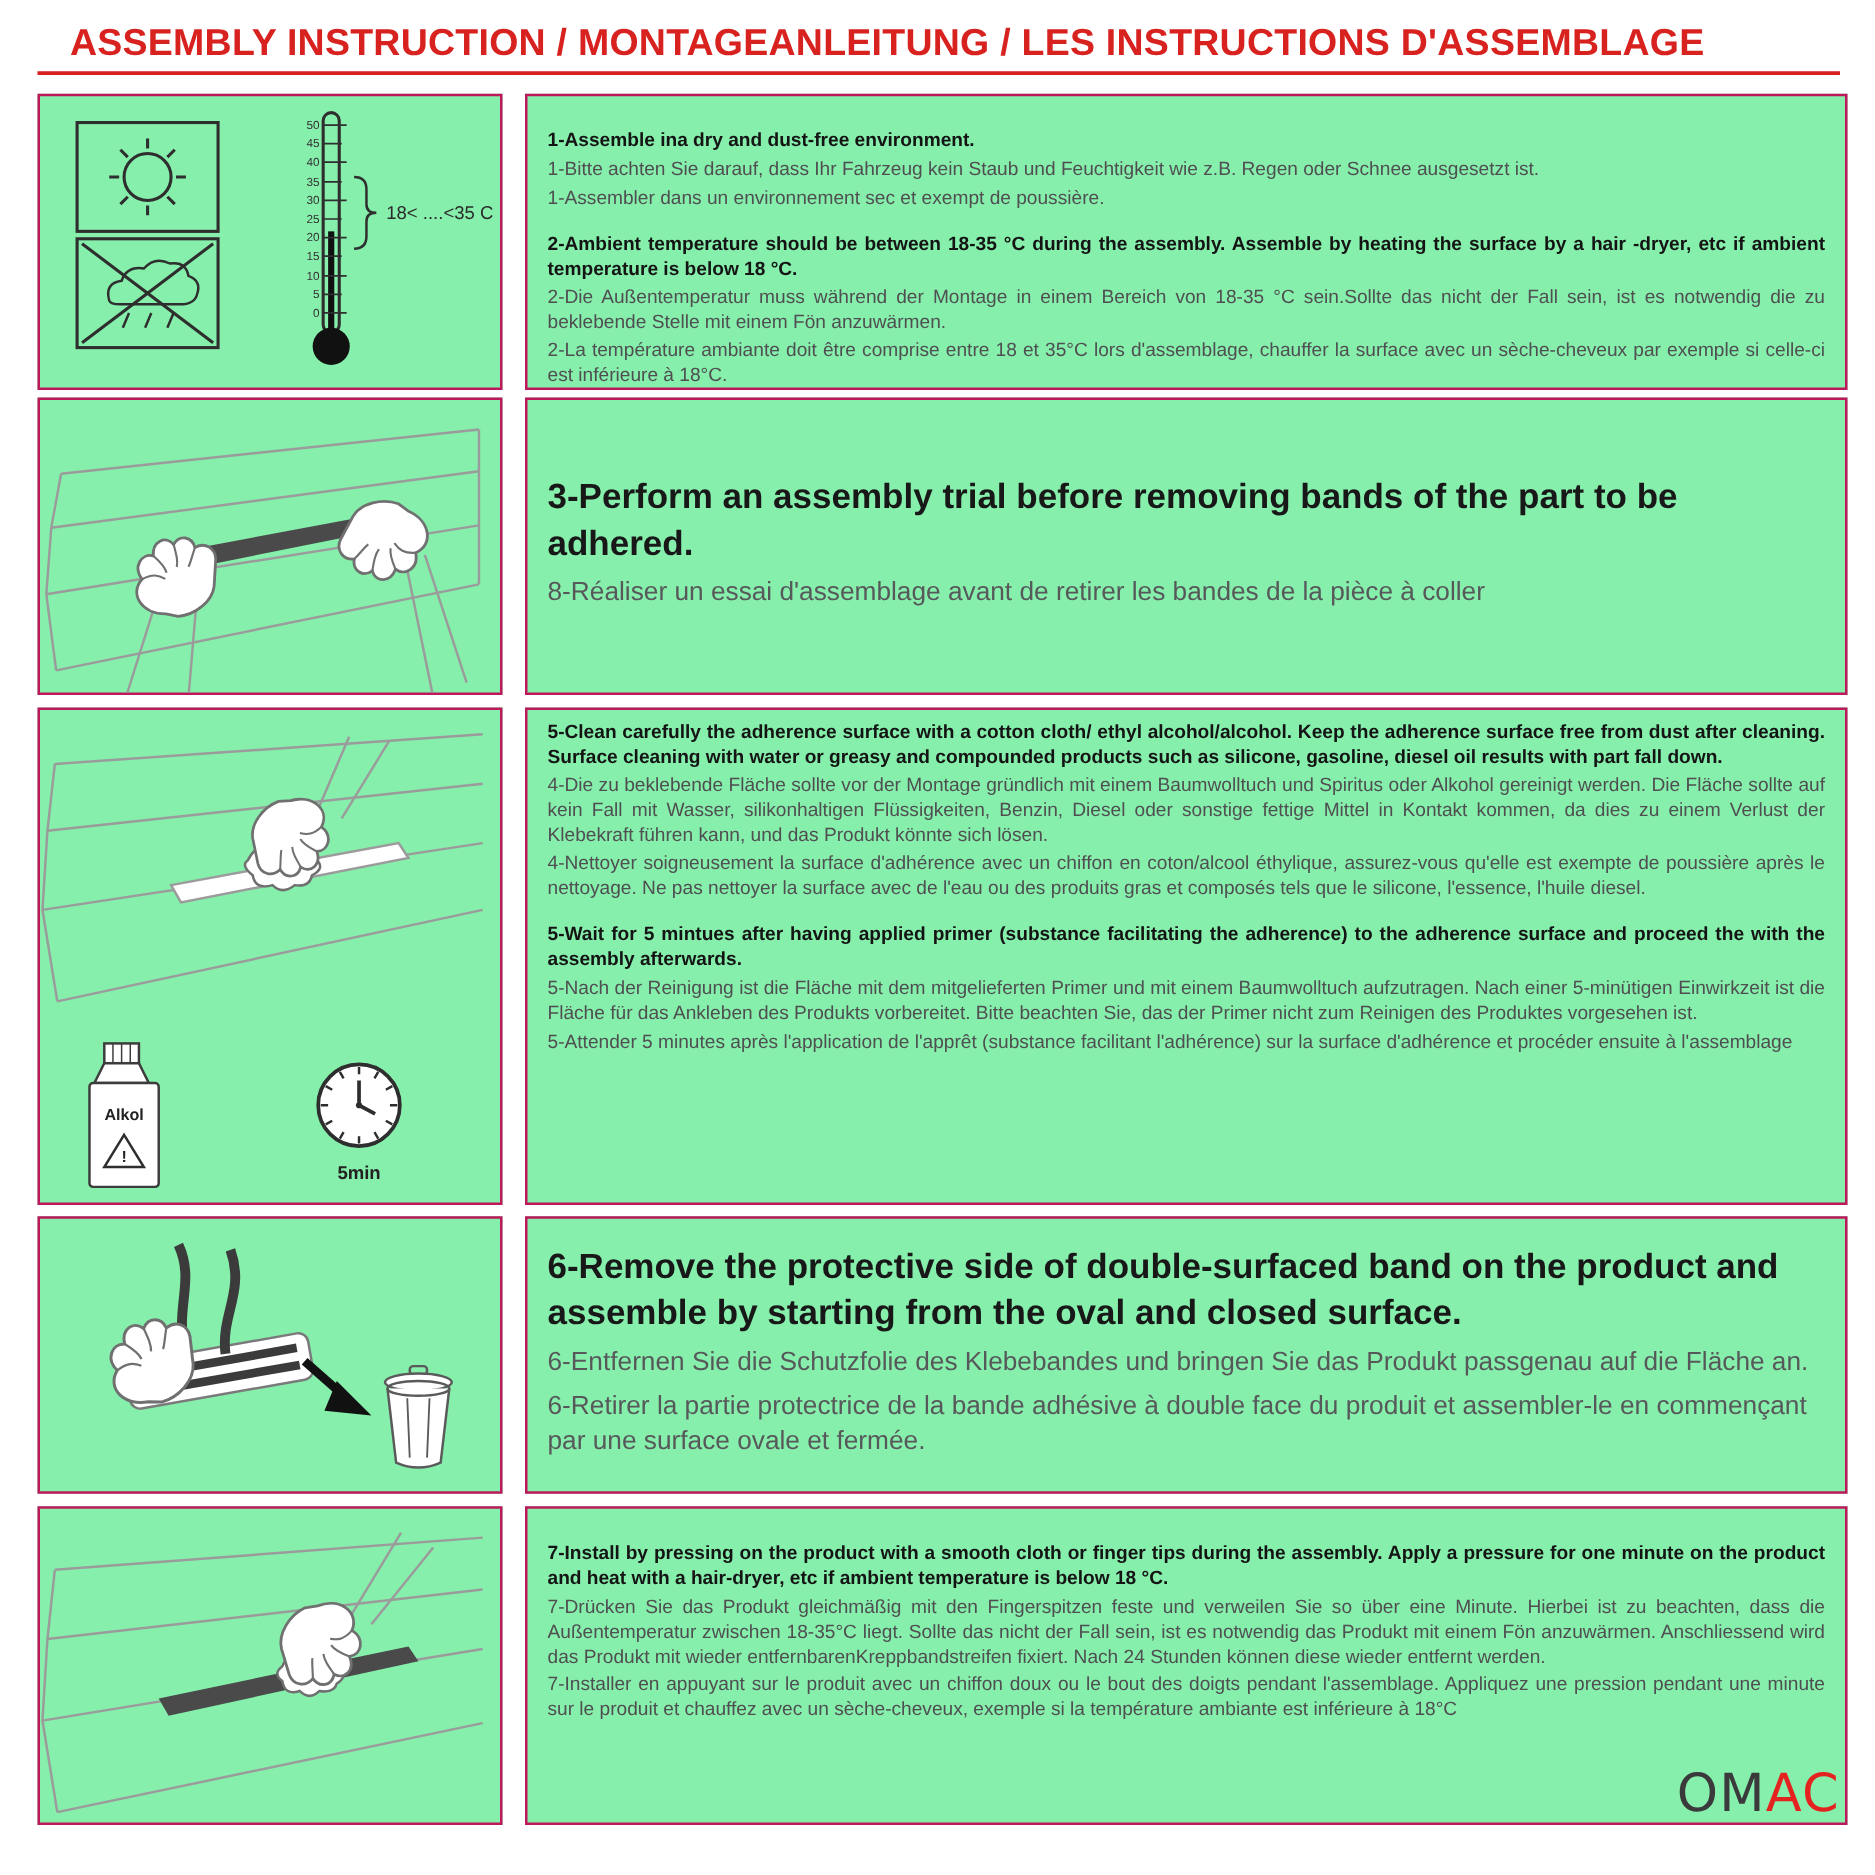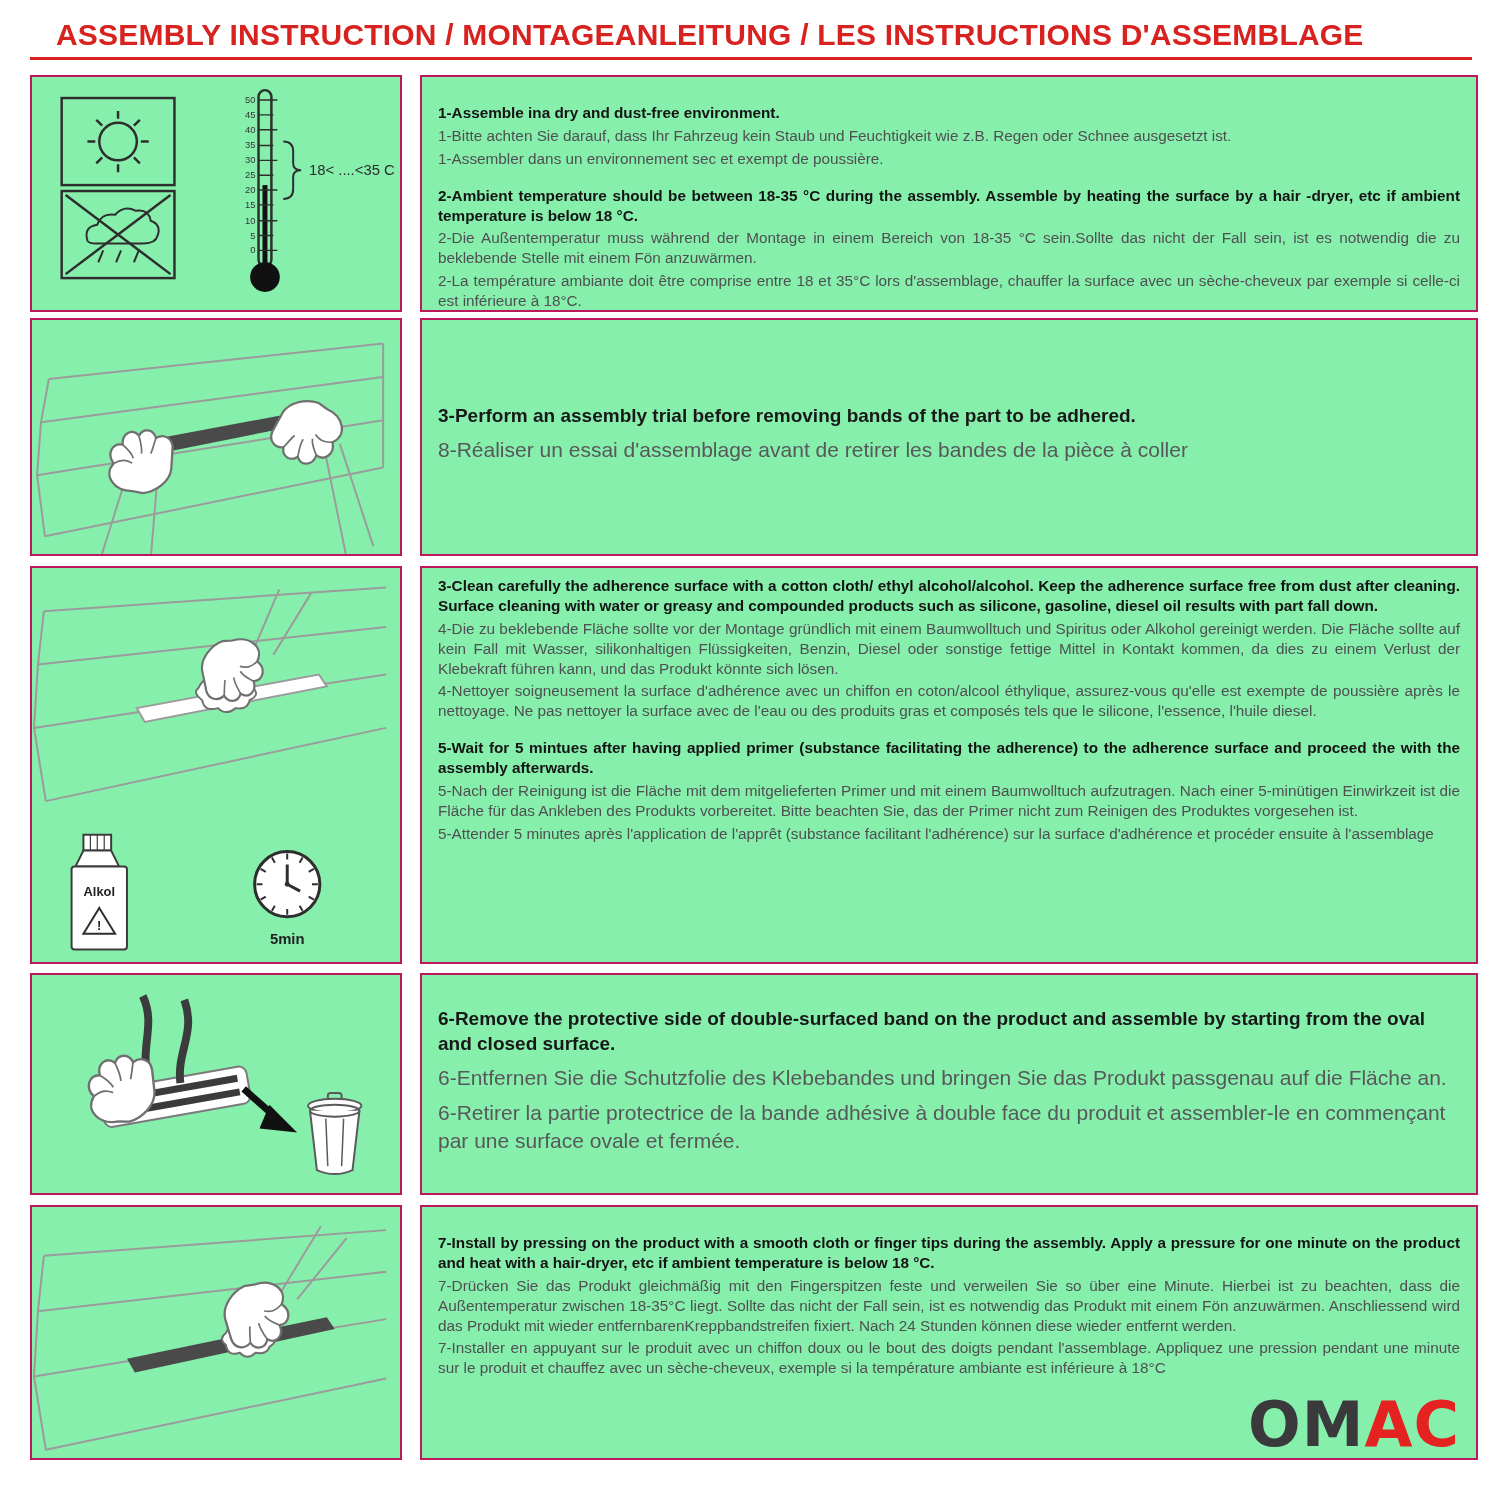--- a/index.html
+++ b/index.html
@@ -28,29 +28,29 @@
   .r4-tx { top:973px;  height:222px; }
   .r5-il { top:1205px; height:255px; }
   .r5-tx { top:1205px; height:255px; }
 
   .p  { margin:0 0 3px 0; font-size:15.3px; line-height:1.3; color:#4f4f51; }
   .small .p { text-align:justify; }
   .b  { font-weight:700; color:#141414; }
   .sp { height:14px; flex:0 0 auto; }
 
   .big .p { font-size:21px; line-height:1.34; margin:0 0 7px 0; color:#57585a; text-align:left; }
-  .big .b { font-size:19px; color:#181818; }
+  .big .b { font-size:28px; color:#181818; }
 
   svg { display:block; width:100%; height:100%; }
   .tnum { font-size:9.5px; fill:#333; text-anchor:end; }
   .rangetxt { font-size:15px; fill:#2b2b2b; }
   .lbl { font-size:13px; font-weight:700; fill:#222; text-anchor:middle; }
   .lbl2 { font-size:15px; font-weight:600; fill:#222; text-anchor:middle; }
 
-  .logo { position:absolute; right:16px; bottom:2px; font-size:62px; font-weight:700; line-height:1;
+  .logo { position:absolute; right:4px; bottom:2px; font-size:42px; font-weight:400; line-height:1;
           letter-spacing:1px; font-family:"DejaVu Sans", sans-serif; }
   .logo .om { color:#3a3a3c; }
   .logo .ac { color:#e42320; }
 </style>
 </head>
 <body>
 
 <svg width="0" height="0" style="position:absolute" aria-hidden="true">
   <defs>
     <g id="hand">
@@ -168,21 +168,21 @@
         <g transform="translate(258,316)">
           <circle r="33" fill="#fff" stroke="#2e2e2e" stroke-width="3"></circle>
           <path d="M0,-31 L0,-25 M15.5,-26.9 L12.5,-21.7 M26.9,-15.5 L21.7,-12.5 M31,0 L25,0 M26.9,15.5 L21.7,12.5 M15.5,26.9 L12.5,21.7 M0,31 L0,25 M-15.5,26.9 L-12.5,21.7 M-26.9,15.5 L-21.7,12.5 M-31,0 L-25,0 M-26.9,-15.5 L-21.7,-12.5 M-15.5,-26.9 L-12.5,-21.7" stroke="#2e2e2e" stroke-width="2"></path>
           <path d="M0,0 L0,-20 M0,0 L13,7" stroke="#2e2e2e" stroke-width="3"></path>
           <circle r="2.5" fill="#2e2e2e"></circle>
           <text class="lbl2" x="0" y="60">5min</text>
         </g>
       </svg>
     </div>
     <div class="box txt small r3-tx">
-      <p class="p b">3-Clean carefully the adherence surface with a cotton cloth/ ethyl alcohol/alcohol. Keep the adherence surface free from dust after cleaning. Surface cleaning with water or greasy and compounded products such as silicone, gasoline, diesel oil results with part fall down.</p>
+      <p class="p b">5-Clean carefully the adherence surface with a cotton cloth/ ethyl alcohol/alcohol. Keep the adherence surface free from dust after cleaning. Surface cleaning with water or greasy and compounded products such as silicone, gasoline, diesel oil results with part fall down.</p>
       <p class="p">4-Die zu beklebende Fläche sollte vor der Montage gründlich mit einem Baumwolltuch und Spiritus oder Alkohol gereinigt werden. Die Fläche sollte auf kein Fall mit Wasser, silikonhaltigen Flüssigkeiten, Benzin, Diesel oder sonstige fettige Mittel in Kontakt kommen, da dies zu einem Verlust der Klebekraft führen kann, und das Produkt könnte sich lösen.</p>
       <p class="p">4-Nettoyer soigneusement la surface d'adhérence avec un chiffon en coton/alcool éthylique, assurez-vous qu'elle est exempte de poussière après le nettoyage. Ne pas nettoyer la surface avec de l'eau ou des produits gras et composés tels que le silicone, l'essence, l'huile diesel.</p>
       <div class="sp"></div>
       <p class="p b">5-Wait for 5 mintues after having applied primer (substance facilitating the adherence) to the adherence surface and proceed the with the assembly afterwards.</p>
       <p class="p">5-Nach der Reinigung ist die Fläche mit dem mitgelieferten Primer und mit einem Baumwolltuch aufzutragen. Nach einer 5-minütigen Einwirkzeit ist die Fläche für das Ankleben des Produkts vorbereitet. Bitte beachten Sie, das der Primer nicht zum Reinigen des Produktes vorgesehen ist.</p>
       <p class="p">5-Attender 5 minutes après l'application de l'apprêt (substance facilitant l'adhérence) sur la surface d'adhérence et procéder ensuite à l'assemblage</p>
     </div>
   </section>
 
   

